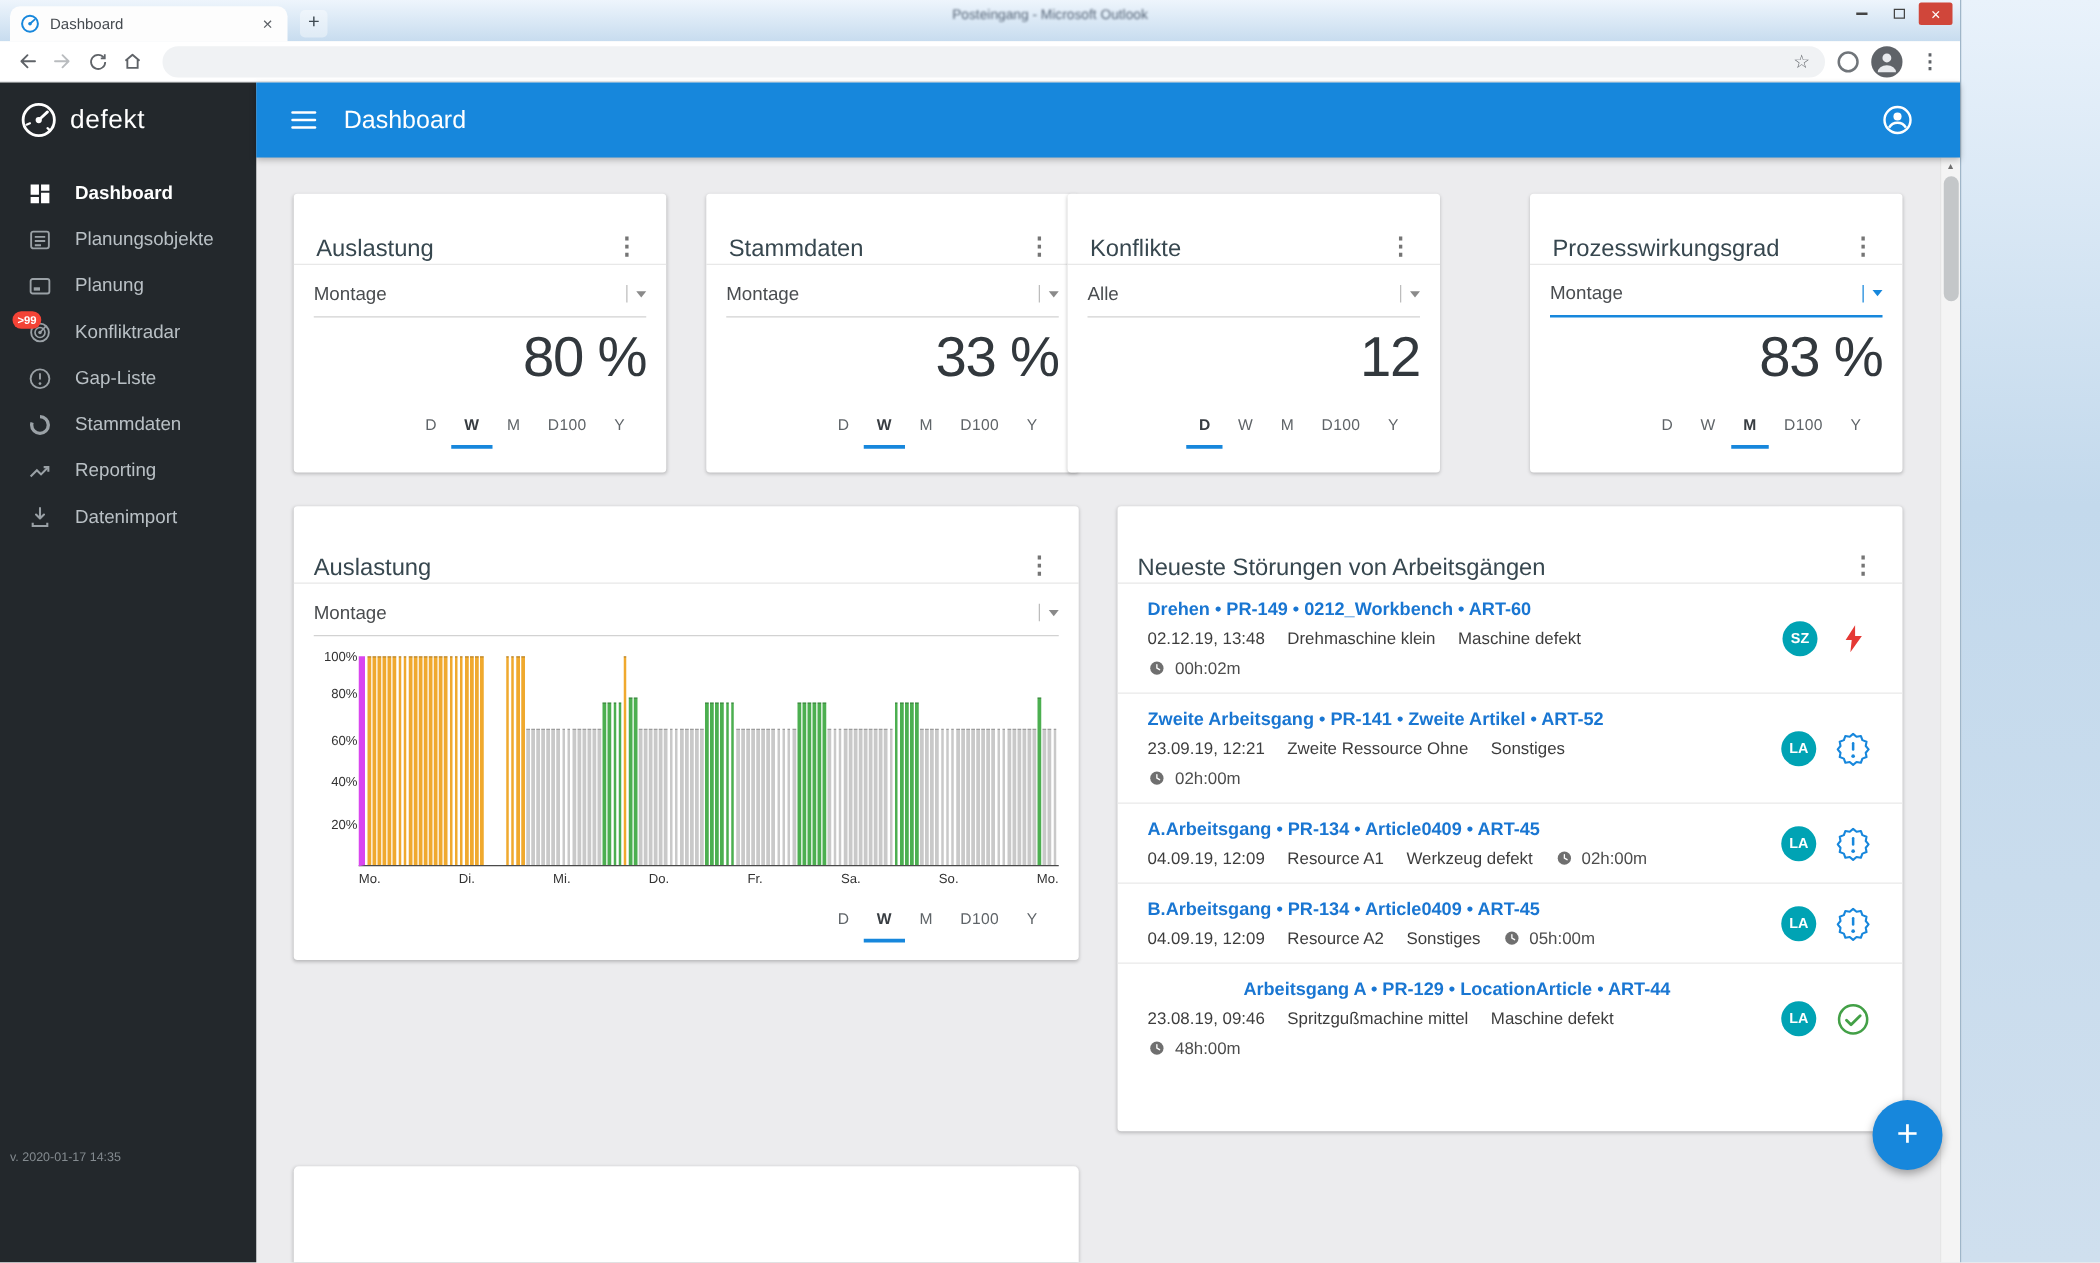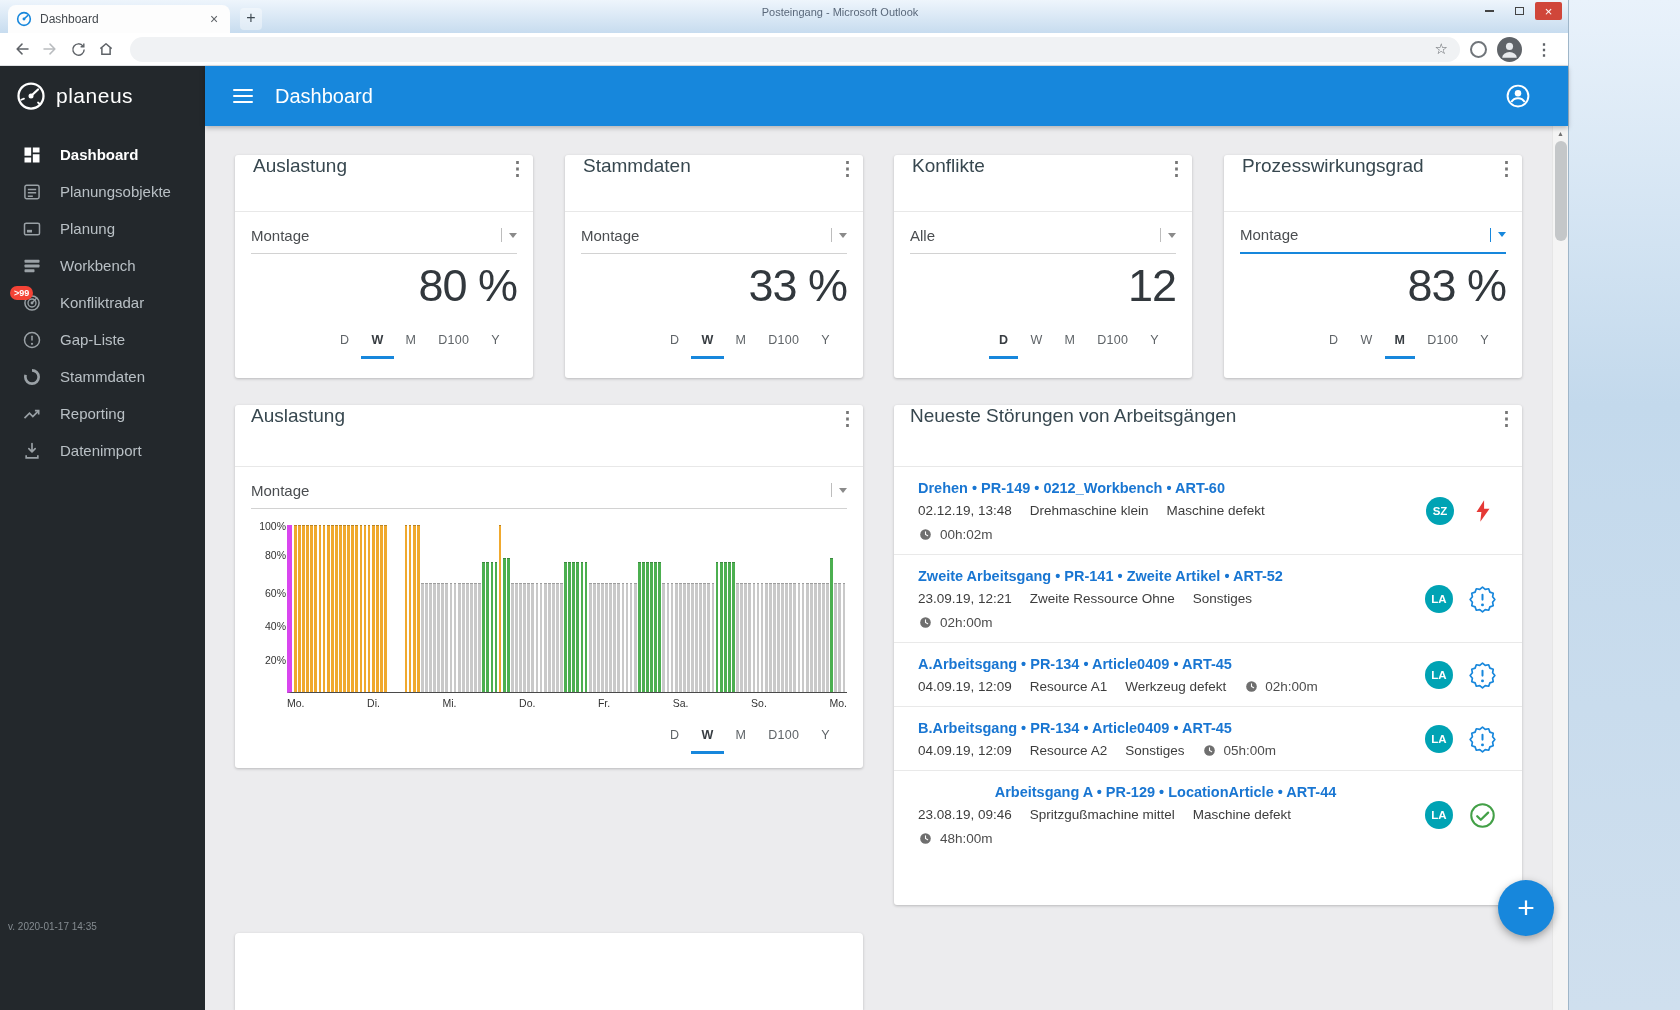--- a/index.html
+++ b/index.html
@@ -102,22 +102,22 @@
   .hamburger div { height:2px; background:#fff; border-radius:1px; }
   .appbar-title { font-size:20px; font-weight:500; flex:1; }
   .account-btn { position:absolute; left:1300px; }
 
   
   .card {
     position:absolute; background:#fff; border-radius:3px;
     box-shadow:0 1px 3px rgba(0,0,0,.22);
   }
   .card-head {
-    height:57px; display:flex; align-items:flex-start; justify-content:space-between;
-    padding:0 0 0 18px; border-bottom:1px solid #e8e8e8;
+    height:57px; display:flex; align-items:flex-end; justify-content:space-between;
+    padding:0 16px 0 18px; border-bottom:1px solid #e8e8e8;
   }
   .card-head.tall { height:62px; padding-left:16px; }
   .card-title { font-size:19px; color:#37474f; }
   .kebab { color:#757575; font-size:19px; font-weight:bold; padding:2px 6px; cursor:pointer; }
 
   .kpi-body { padding:12px 16px 0; }
   .filter-row {
     display:flex; align-items:center; justify-content:space-between;
     border-bottom:1px solid #d2d2d2; padding-bottom:7px; height:30px; cursor:pointer;
   }
@@ -188,21 +188,21 @@
   .scrollbar {
     position:absolute; left:1552px; top:126px; width:16px; height:884px;
     background:#f4f4f4; border-left:1px solid #e6e6e6;
   }
   .scroll-arrow { height:14px; text-align:center; font-size:7px; color:#707070; line-height:15px; }
   .scroll-thumb { position:absolute; left:2px; top:15px; width:12px; height:100px; background:#c4c7c9; border-radius:6px; }
 
   
   #kpi0 { left:235px; top:155px; width:298px; height:223px; }
   #kpi1 { left:565px; top:155px; width:298px; height:223px; }
-  #kpi2 { left:894px; top:155px; width:298px; height:223px; }
+  #kpi2 { left:854px; top:155px; width:298px; height:223px; }
   #kpi3 { left:1224px; top:155px; width:298px; height:223px; }
   #chart-card { left:235px; top:405px; width:628px; height:363px; }
   #dist-card { left:894px; top:405px; width:628px; height:500px; }
   #partial-card { left:235px; top:933px; width:628px; height:77px; border-radius:4px 4px 0 0; }
 </style>
 </head>
 <body>
 
 <div class="desktop-strip"></div>
 
@@ -273,21 +273,21 @@
 </div>
 
 <div class="sidebar">
   <div class="logo-row">
     <svg width="30" height="30" viewBox="0 0 24 24">
       <circle cx="12" cy="12" r="10" fill="none" stroke="#fff" stroke-width="1.8"></circle>
       <circle cx="12" cy="12" r="2" fill="#fff"></circle>
       <path d="M12 12 L17.6 6.8" stroke="#fff" stroke-width="1.8" stroke-linecap="round"></path>
       <path d="M4.2 15 l2.2-.9 M17.6 17.2 l1.8 1.6" stroke="#fff" stroke-width="1.4" stroke-linecap="round"></path>
     </svg>
-    <span class="logo-text">planeus</span>
+    <span class="logo-text">defekt</span>
   </div>
 
   <div class="nav">
     <div class="nav-item active">
       <span class="icon-wrap">
         <svg width="20" height="20" viewBox="0 0 24 24">
             <path fill="currentColor" d="M3 13h8V3H3zM3 21h8v-6H3zM13 21h8V11h-8zM13 3v6h8V3z"></path>
           </svg>
       </span>
       <span>Dashboard</span>
@@ -302,30 +302,20 @@
       <span>Planungsobjekte</span>
     </div>
     <div class="nav-item">
       <span class="icon-wrap">
         <svg width="20" height="20" viewBox="0 0 24 24">
             <rect x="3" y="5" width="18" height="14" rx="2" fill="none" stroke="currentColor" stroke-width="1.8"></rect>
             <rect x="6" y="13" width="6" height="3.2" fill="currentColor"></rect>
           </svg>
       </span>
       <span>Planung</span>
-    </div>
-    <div class="nav-item">
-      <span class="icon-wrap">
-        <svg width="20" height="20" viewBox="0 0 24 24">
-            <rect x="3" y="4.5" width="18" height="3.6" rx="0.8" fill="currentColor"></rect>
-            <rect x="3" y="10.2" width="18" height="3.6" rx="0.8" fill="currentColor"></rect>
-            <rect x="3" y="15.9" width="12" height="3.6" rx="0.8" fill="currentColor"></rect>
-          </svg>
-      </span>
-      <span>Workbench</span>
     </div>
     <div class="nav-item">
       <span class="icon-wrap">
         <svg width="20" height="20" viewBox="0 0 24 24">
             <circle cx="12" cy="12" r="8.5" fill="none" stroke="currentColor" stroke-width="1.8"></circle>
             <circle cx="12" cy="12" r="4.8" fill="none" stroke="currentColor" stroke-width="1.6"></circle>
             <circle cx="12" cy="12" r="1.7" fill="currentColor"></circle>
             <path d="M12 12 L18 5.5" stroke="currentColor" stroke-width="1.6"></path>
           </svg>
         <span class="nav-badge">&gt;99</span>

